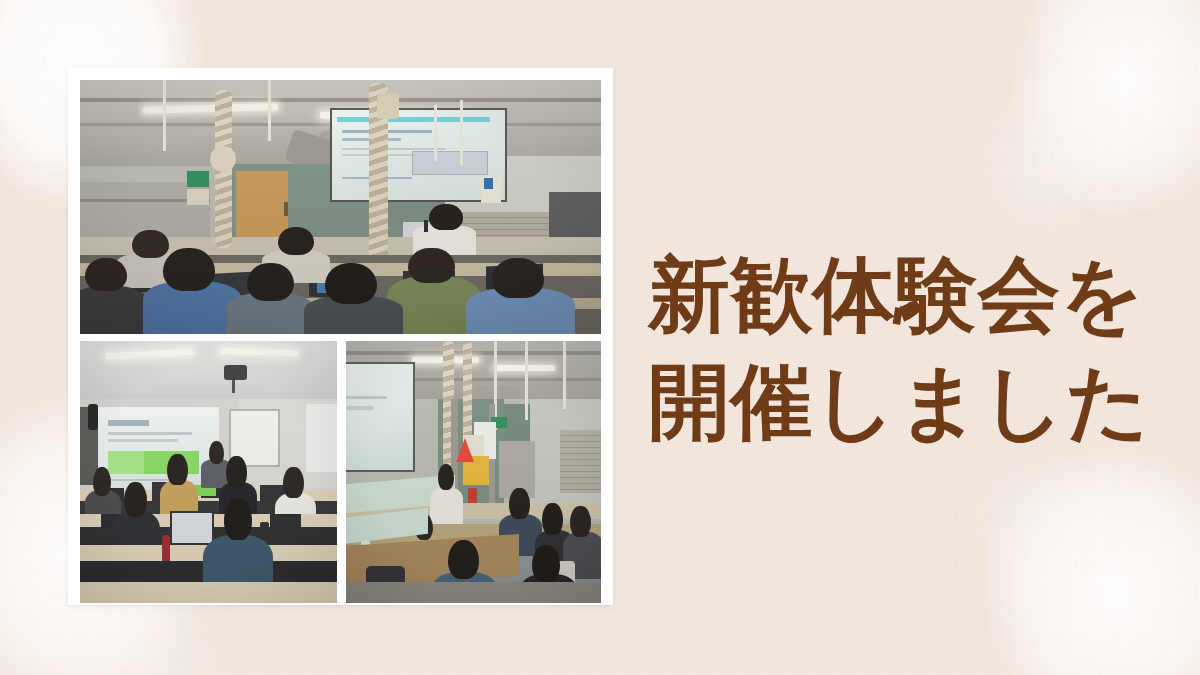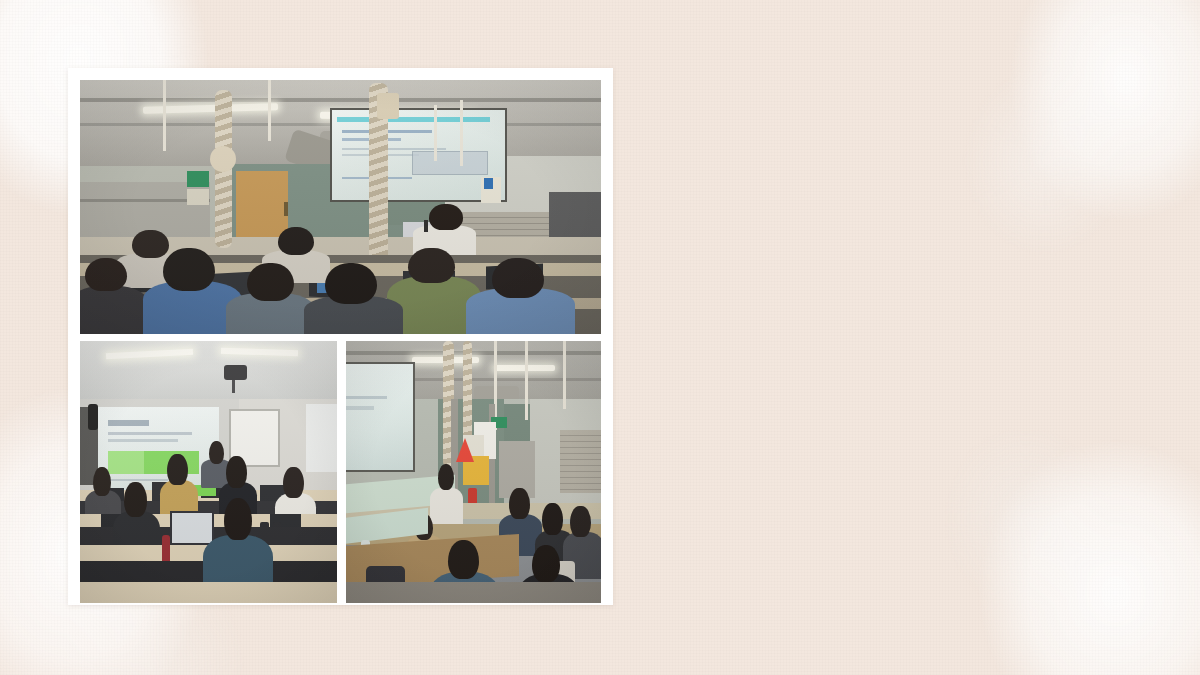--- a/index.html
+++ b/index.html
@@ -561,14 +561,16 @@
           <div class="ph-layer head br-h5"></div>
           <div class="ph-layer body br-b4"></div>
           <div class="ph-layer head br-h4"></div>
           <div class="ph-layer br-floor"></div>
         </div>
 
       </div>
     </div>
   </div>
 
+  <div id="headline">新歓体験会を
+開催しました</div>
 
 </div>
 
 </body></html>

